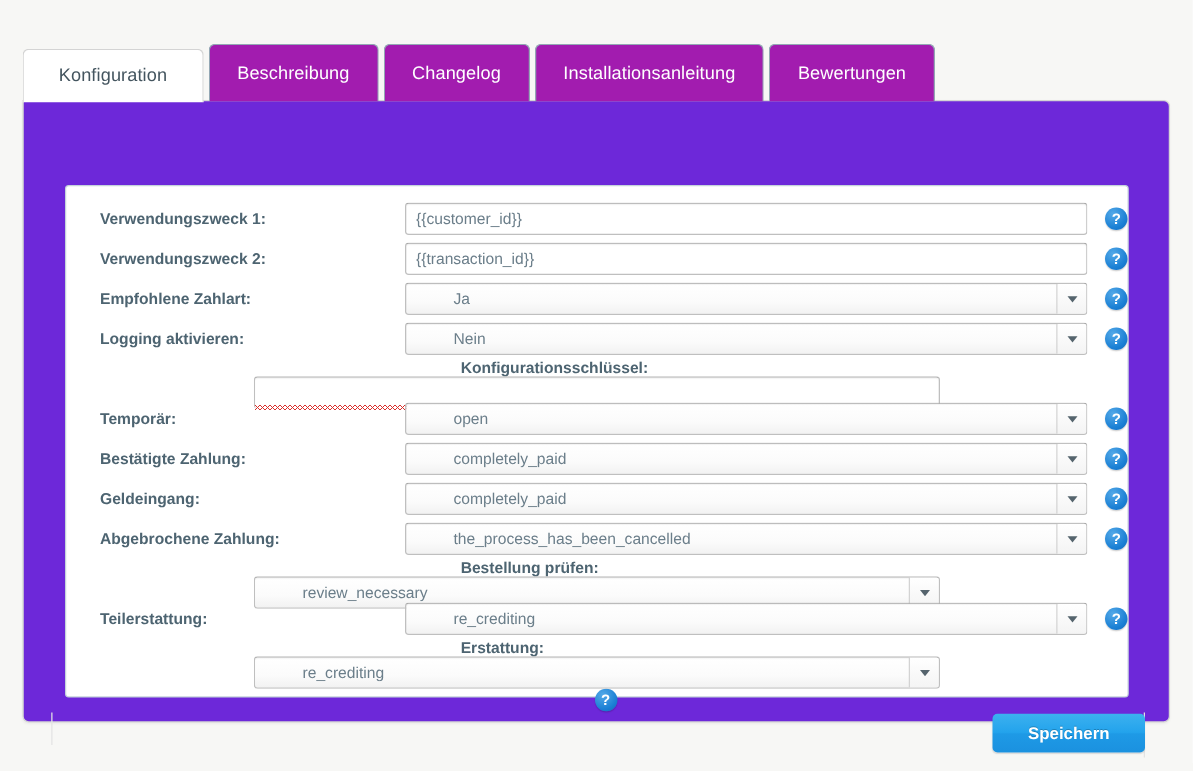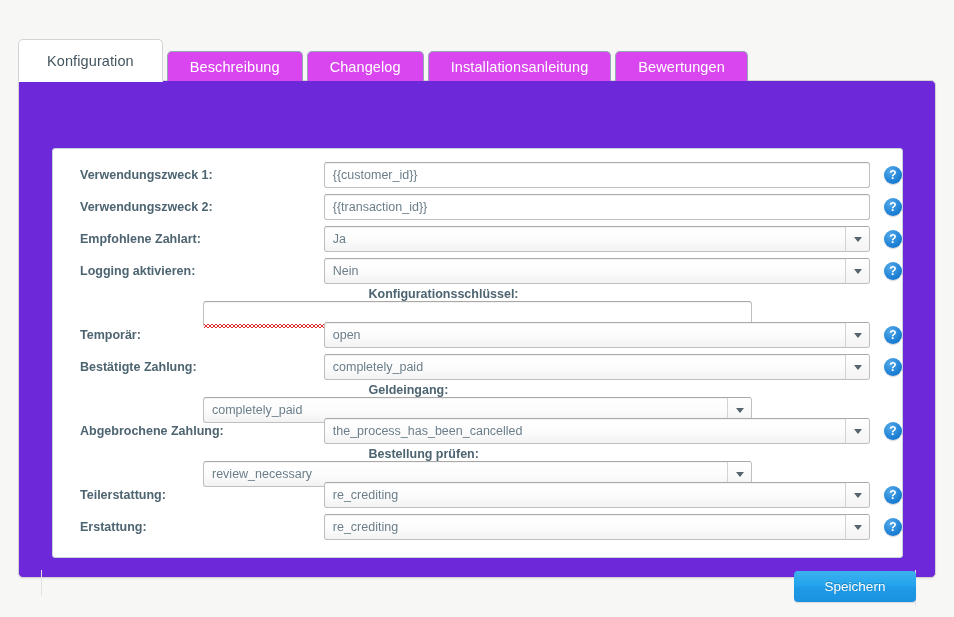--- a/index.html
+++ b/index.html
@@ -34,23 +34,23 @@
     justify-content: center;
     padding: 0 22px;
     font-size: 14.5px;
     letter-spacing: .1px;
     border-radius: 5px 5px 0 0;
     margin-right: 4px;
     white-space: nowrap;
     user-select: none;
   }
   .tab.inactive {
-    background: #d946ef;
+    background: #a21caf;
     color: #ffffff;
-    height: 30px;
+    height: 46px;
     border: 1px solid #93a7b4;
     border-bottom: none;
   }
   .tab.active {
     background: #ffffff;
     color: #44555f;
     border: 1px solid #d4d4d4;
     border-bottom: 1px solid #ffffff;
     height: 43px;
     position: relative;
@@ -147,20 +147,21 @@
     align-items: center;
     overflow: hidden;
   }
   .sel-text {
     flex: 1;
     padding-left: 8px;
     font-size: 12.5px;
     color: #6b7e8a;
     white-space: nowrap;
     overflow: hidden;
+    margin-left: 30px;
   }
   .sel-arrow {
     width: 24px; height: 24px;
     border-left: 1px solid #d3d3d3;
     background: linear-gradient(#ffffff 0%, #f4f4f4 100%);
     display: flex;
     align-items: center;
     justify-content: center;
     flex: 0 0 24px;
   }
@@ -213,20 +214,21 @@
     width: 122px; height: 31px;
     border: none;
     border-radius: 4px;
     background: linear-gradient(#3cb1ef 0%, #23a3ec 48%, #1e9ae6 52%, #1b91df 100%);
     color: #ffffff;
     font-size: 13.5px;
     font-family: "Liberation Sans", sans-serif;
     text-shadow: 0 -1px 0 rgba(0,0,0,.22);
     cursor: pointer;
     box-shadow: 0 1px 1px rgba(0,0,0,.12);
+    font-weight: bold;
   }
 </style>
 </head>
 <body>
 
 <div id="tab-shell">
 
   <div id="tab-bar">
       <div class="tab active">Konfiguration</div>
       <div class="tab inactive">Beschreibung</div>
@@ -294,21 +296,21 @@
           <div class="ctl-wrap">
             <div class="sel">
               <span class="sel-text">completely_paid</span>
               <span class="sel-arrow">
                 <i></i>
               </span>
             </div>
           </div>
           <div class="help">?</div>
         </div>
-        <div class="row" style="top: 234px; flex-direction: column;">
+        <div class="row" style="top: 234px;">
           <div class="row-label">Geldeingang:</div>
           <div class="ctl-wrap">
             <div class="sel">
               <span class="sel-text">completely_paid</span>
               <span class="sel-arrow">
                 <i></i>
               </span>
             </div>
           </div>
           <div class="help">?</div>
@@ -342,21 +344,21 @@
           <div class="ctl-wrap">
             <div class="sel">
               <span class="sel-text">re_crediting</span>
               <span class="sel-arrow">
                 <i></i>
               </span>
             </div>
           </div>
           <div class="help">?</div>
         </div>
-        <div class="row" style="top: 362px;">
+        <div class="row" style="top: 362px; flex-direction: column;">
           <div class="row-label">Erstattung:</div>
           <div class="ctl-wrap">
             <div class="sel">
               <span class="sel-text">re_crediting</span>
               <span class="sel-arrow">
                 <i></i>
               </span>
             </div>
           </div>
           <div class="help">?</div>

